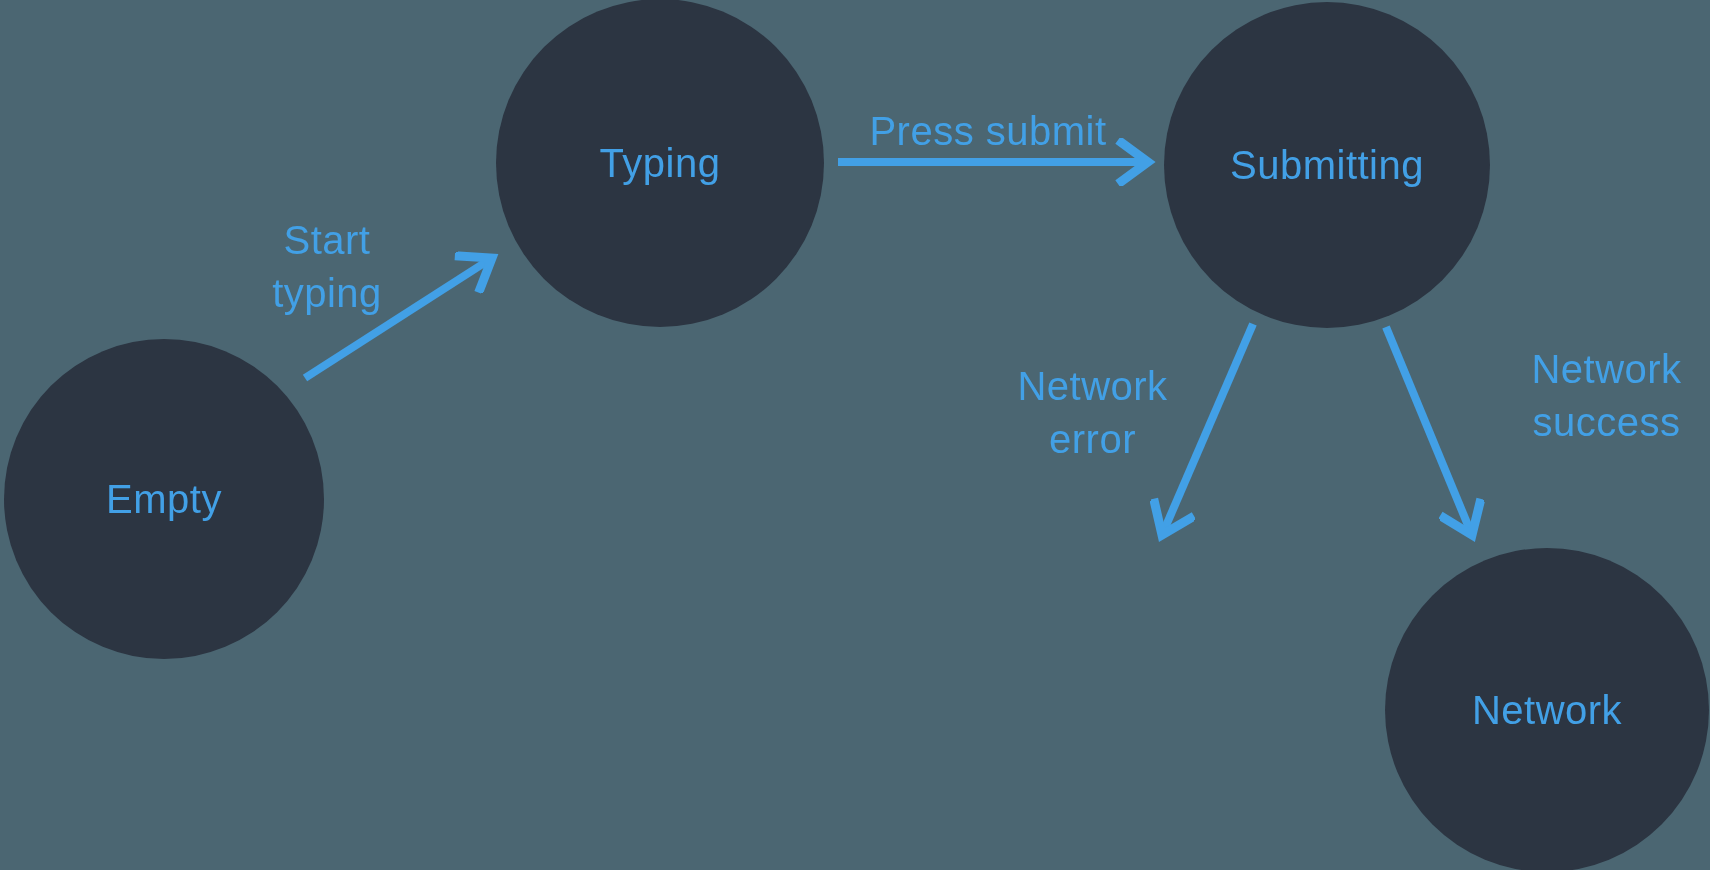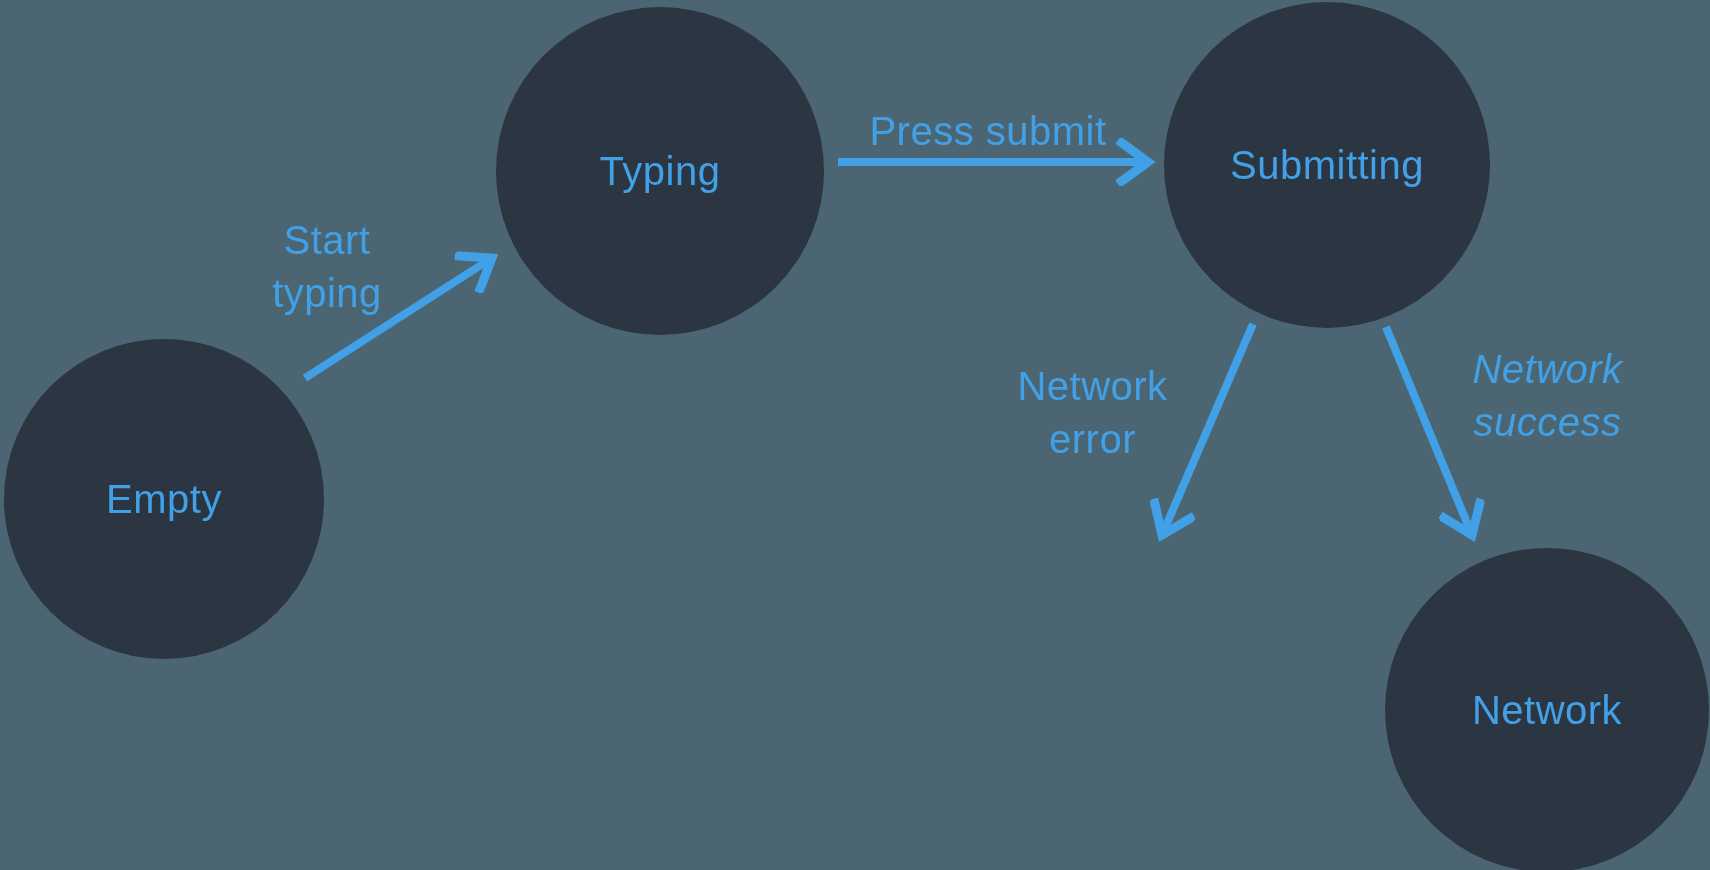--- a/index.html
+++ b/index.html
@@ -43,37 +43,37 @@
     border-radius: 50%;
     background: var(--node-color);
     display: flex;
     align-items: center;
     justify-content: center;
     color: var(--accent-color);
     font-size: 40px;
     letter-spacing: 0.5px;
   }
   .state-empty      { left: 4px;    top: 339px; width: 320px; height: 320px; }
-  .state-typing     { left: 496px;  top: -1px;  width: 328px; height: 328px; margin-top: 8px; }
+  .state-typing     { left: 496px;  top: -1px;  width: 328px; height: 328px; }
   .state-submitting { left: 1164px; top: 2px;   width: 326px; height: 326px; }
   .state-error      { left: 924px;  top: 543px; width: 324px; height: 324px; }
   .state-success    { left: 1385px; top: 548px; width: 324px; height: 324px; }
 
   .edge-label {
     position: absolute;
     color: var(--accent-color);
     font-size: 40px;
     letter-spacing: 0.5px;
     line-height: 53px;
     text-align: center;
   }
   .label-start-typing    { left: 232px;  top: 191px; width: 190px; margin-top: 23px; }
   .label-press-submit    { left: 838px;  top: 61px;  width: 300px; margin-top: 44px; }
   .label-network-error   { left: 1000px; top: 360px; width: 185px; }
-  .label-network-success { left: 1455px; top: 343px; width: 185px; font-style: italic; }
+  .label-network-success { left: 1514px; top: 343px; width: 185px; }
 </style>
 </head>
 <body>
 
 <div class="canvas">
 
   <svg class="edges-layer" width="1710" height="870" viewBox="0 0 1710 870" xmlns="http://www.w3.org/2000/svg">
     <defs>
       <marker id="arrowhead" markerUnits="userSpaceOnUse" markerWidth="48" markerHeight="48" viewBox="0 0 48 48" refX="40" refY="24" orient="auto">
         <path class="arrowhead-path" d="M10,2 L40,24 L10,46"></path>

